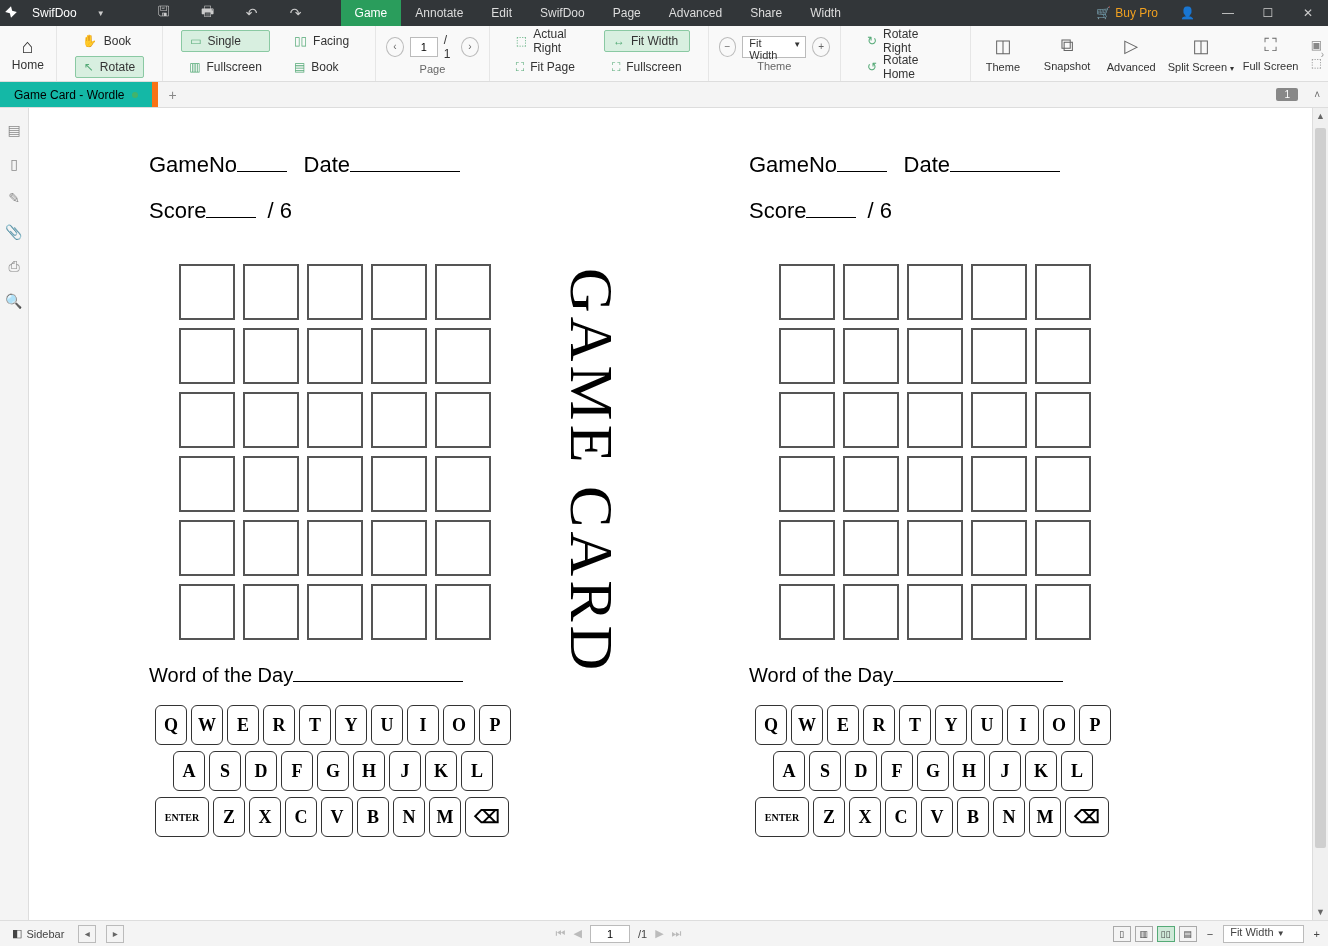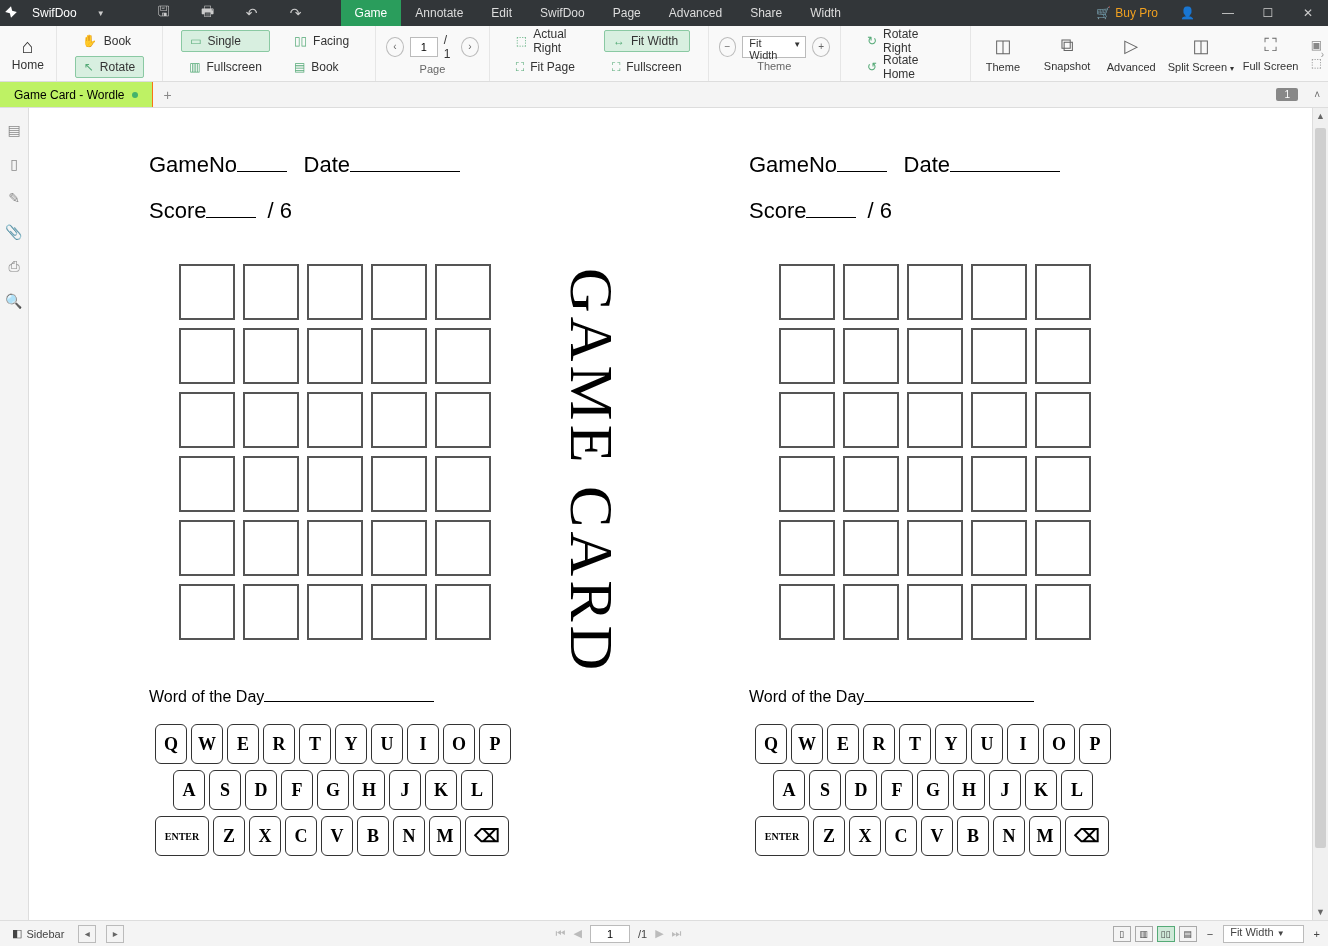--- a/index.html
+++ b/index.html
@@ -34,21 +34,21 @@
   .page-input{ width:28px;height:20px;border:1px solid #bbb;text-align:center;font-size:11px;}
   .group-label{font-size:11px;color:#666;margin-top:2px;}
   .scale-sel{height:22px;border:1px solid #bbb;font-size:11px;padding:0 18px 0 6px;background:#fff;position:relative;}
   .big-btn{display:flex;flex-direction:column;align-items:center;justify-content:center;width:70px;gap:4px;font-size:11px;color:#333;}
   .big-btn .bicon{font-size:18px;color:#666;}
   .big-btn.split{width:82px;}
   .right-chevron {position:absolute;right:4px;top:50%;transform:translateY(-50%);font-size:10px;color:#999;}
   
   
   .tabbar { height:26px; background:#f4f4f4; border-bottom:1px solid #ddd; display:flex; align-items:center; font-size:12px; position:relative;}
-  .doc-tab { padding:0 14px; height:100%; display:flex; align-items:center; gap:8px; background:#bef264; border-right:1px solid #f97316;}
+  .doc-tab { padding:0 14px; height:100%; display:flex; align-items:center; gap:8px; background:#14b8a6; border-right:6px solid #f97316;}
   .dot{width:6px;height:6px;border-radius:50%;background:#43b36b;}
   .addtab{padding:0 10px;color:#888;font-size:14px;}
   .pagecount-badge{position:absolute;right:30px;background:#888;color:#fff;font-size:10px;padding:1px 8px;border-radius:2px;}
   .collapse-caret{position:absolute;right:8px;font-size:10px;color:#666;}
   
   
   .main-area{ flex:1; display:flex; overflow:hidden; }
   .left-rail{ width:29px; background:#f4f4f4; border-right:1px solid #ddd; display:flex; flex-direction:column; align-items:center; gap:18px; padding-top:14px; color:#888; font-size:14px;}
   .viewport{ flex:1; background:#fff; position:relative; overflow:hidden;}
   .page-canvas{ position:absolute; left:0; right:16px; top:0; bottom:0; background:#fff; }
@@ -58,21 +58,21 @@
   
   
   .card{ position:absolute; top:20px; width:580px;}
   .card.left{left:120px;}
   .card.right{left:720px;}
   .hline{font-family:Georgia,'Times New Roman',serif;font-size:22px;letter-spacing:0px;margin-top:24px;}
   .uline{display:inline-block;border-bottom:1.5px solid #000;height:18px;vertical-align:baseline;}
   .grid56{margin-top:40px;margin-left:30px;}
   .grow{display:flex;gap:8px;margin-bottom:8px;}
   .gcell{width:56px;height:56px;border:2px solid #555;}
-  .wod{margin-top:44px;font-family:Georgia,serif;font-size:16px;}
+  .wod{margin-top:24px;font-family:Georgia,serif;font-size:20px;}
   .kbd{margin-top:18px;margin-left:6px;}
   .krow{display:flex;gap:4px;margin-bottom:6px;}
   .key{width:32px;height:40px;border:1.5px solid #333;border-radius:6px;display:flex;align-items:center;justify-content:center;font-family:Georgia,serif;font-weight:bold;font-size:18px;}
   .key.enter{width:54px;font-size:10px;}
   .key.bksp{width:44px;}
   .vtitle2{position:absolute;left:598px;top:160px;font-family:'Times New Roman',Georgia,serif;font-size:62px;letter-spacing:4px;transform:rotate(90deg);transform-origin:left top;white-space:nowrap;}
   
   
   .statusbar{height:26px;background:#f4f4f4;border-top:1px solid #ddd;display:flex;align-items:center;font-size:11px;color:#444;padding:0 8px;gap:10px;}
   .statusbar .sp{flex:1;}

